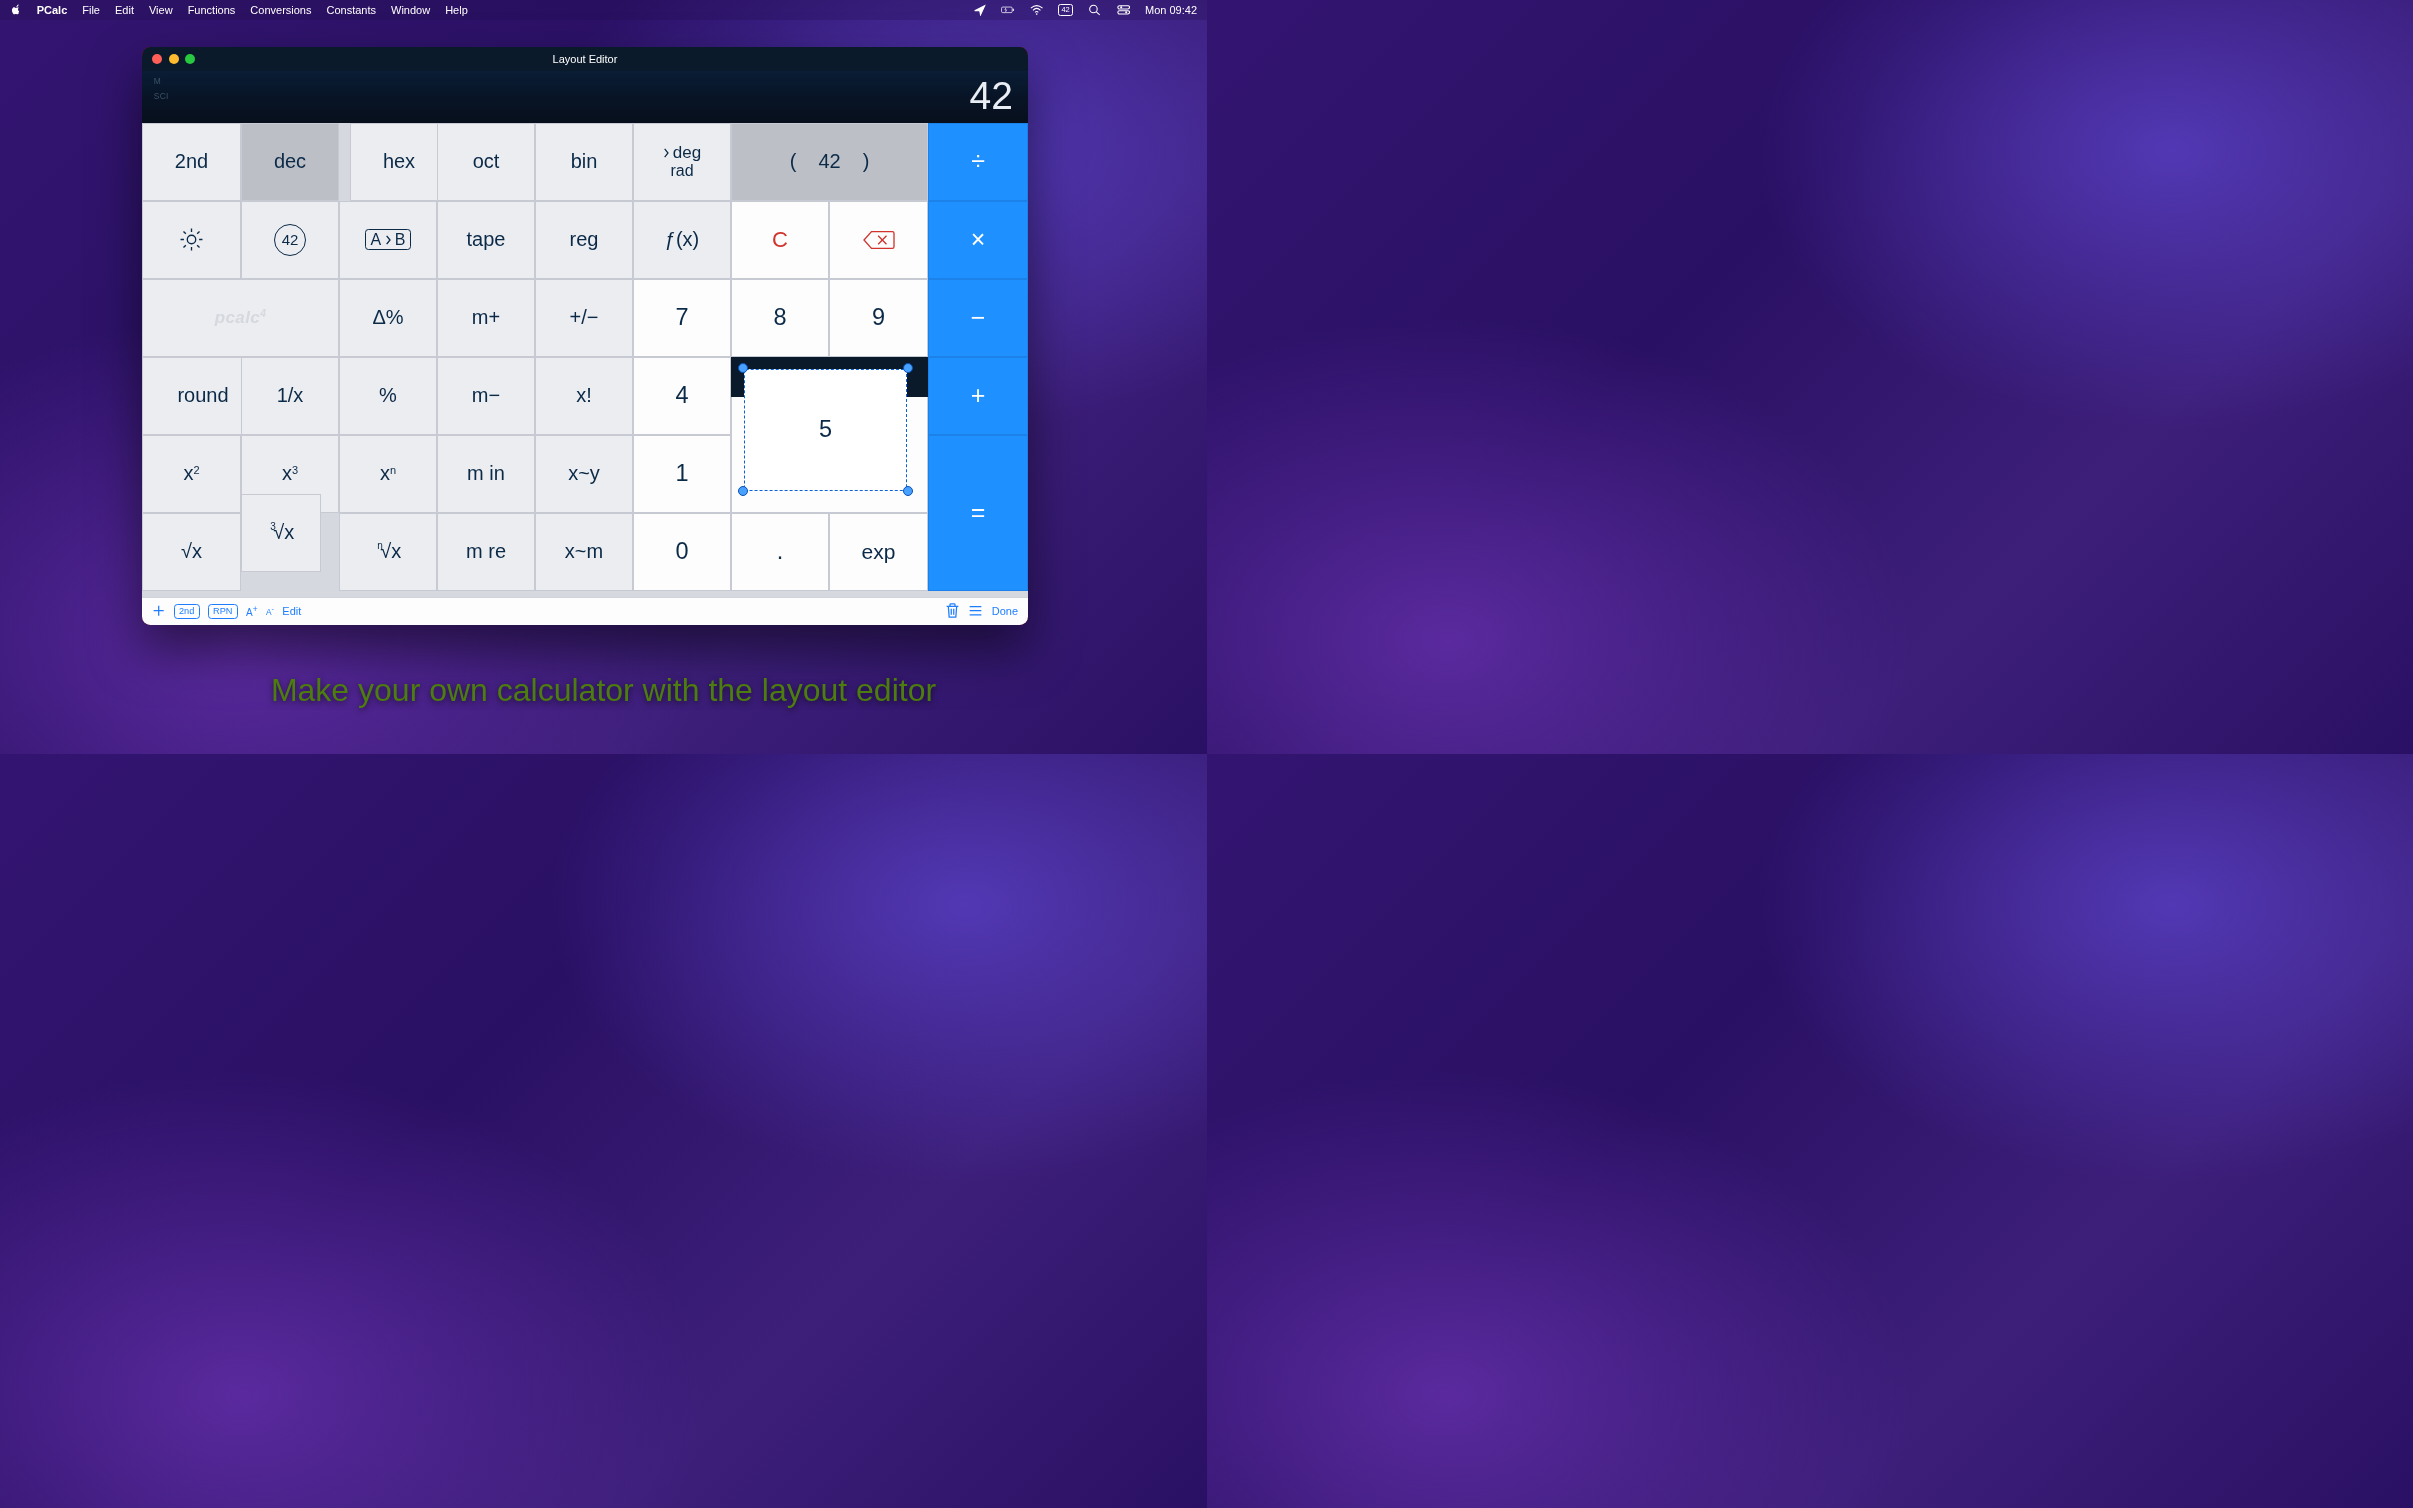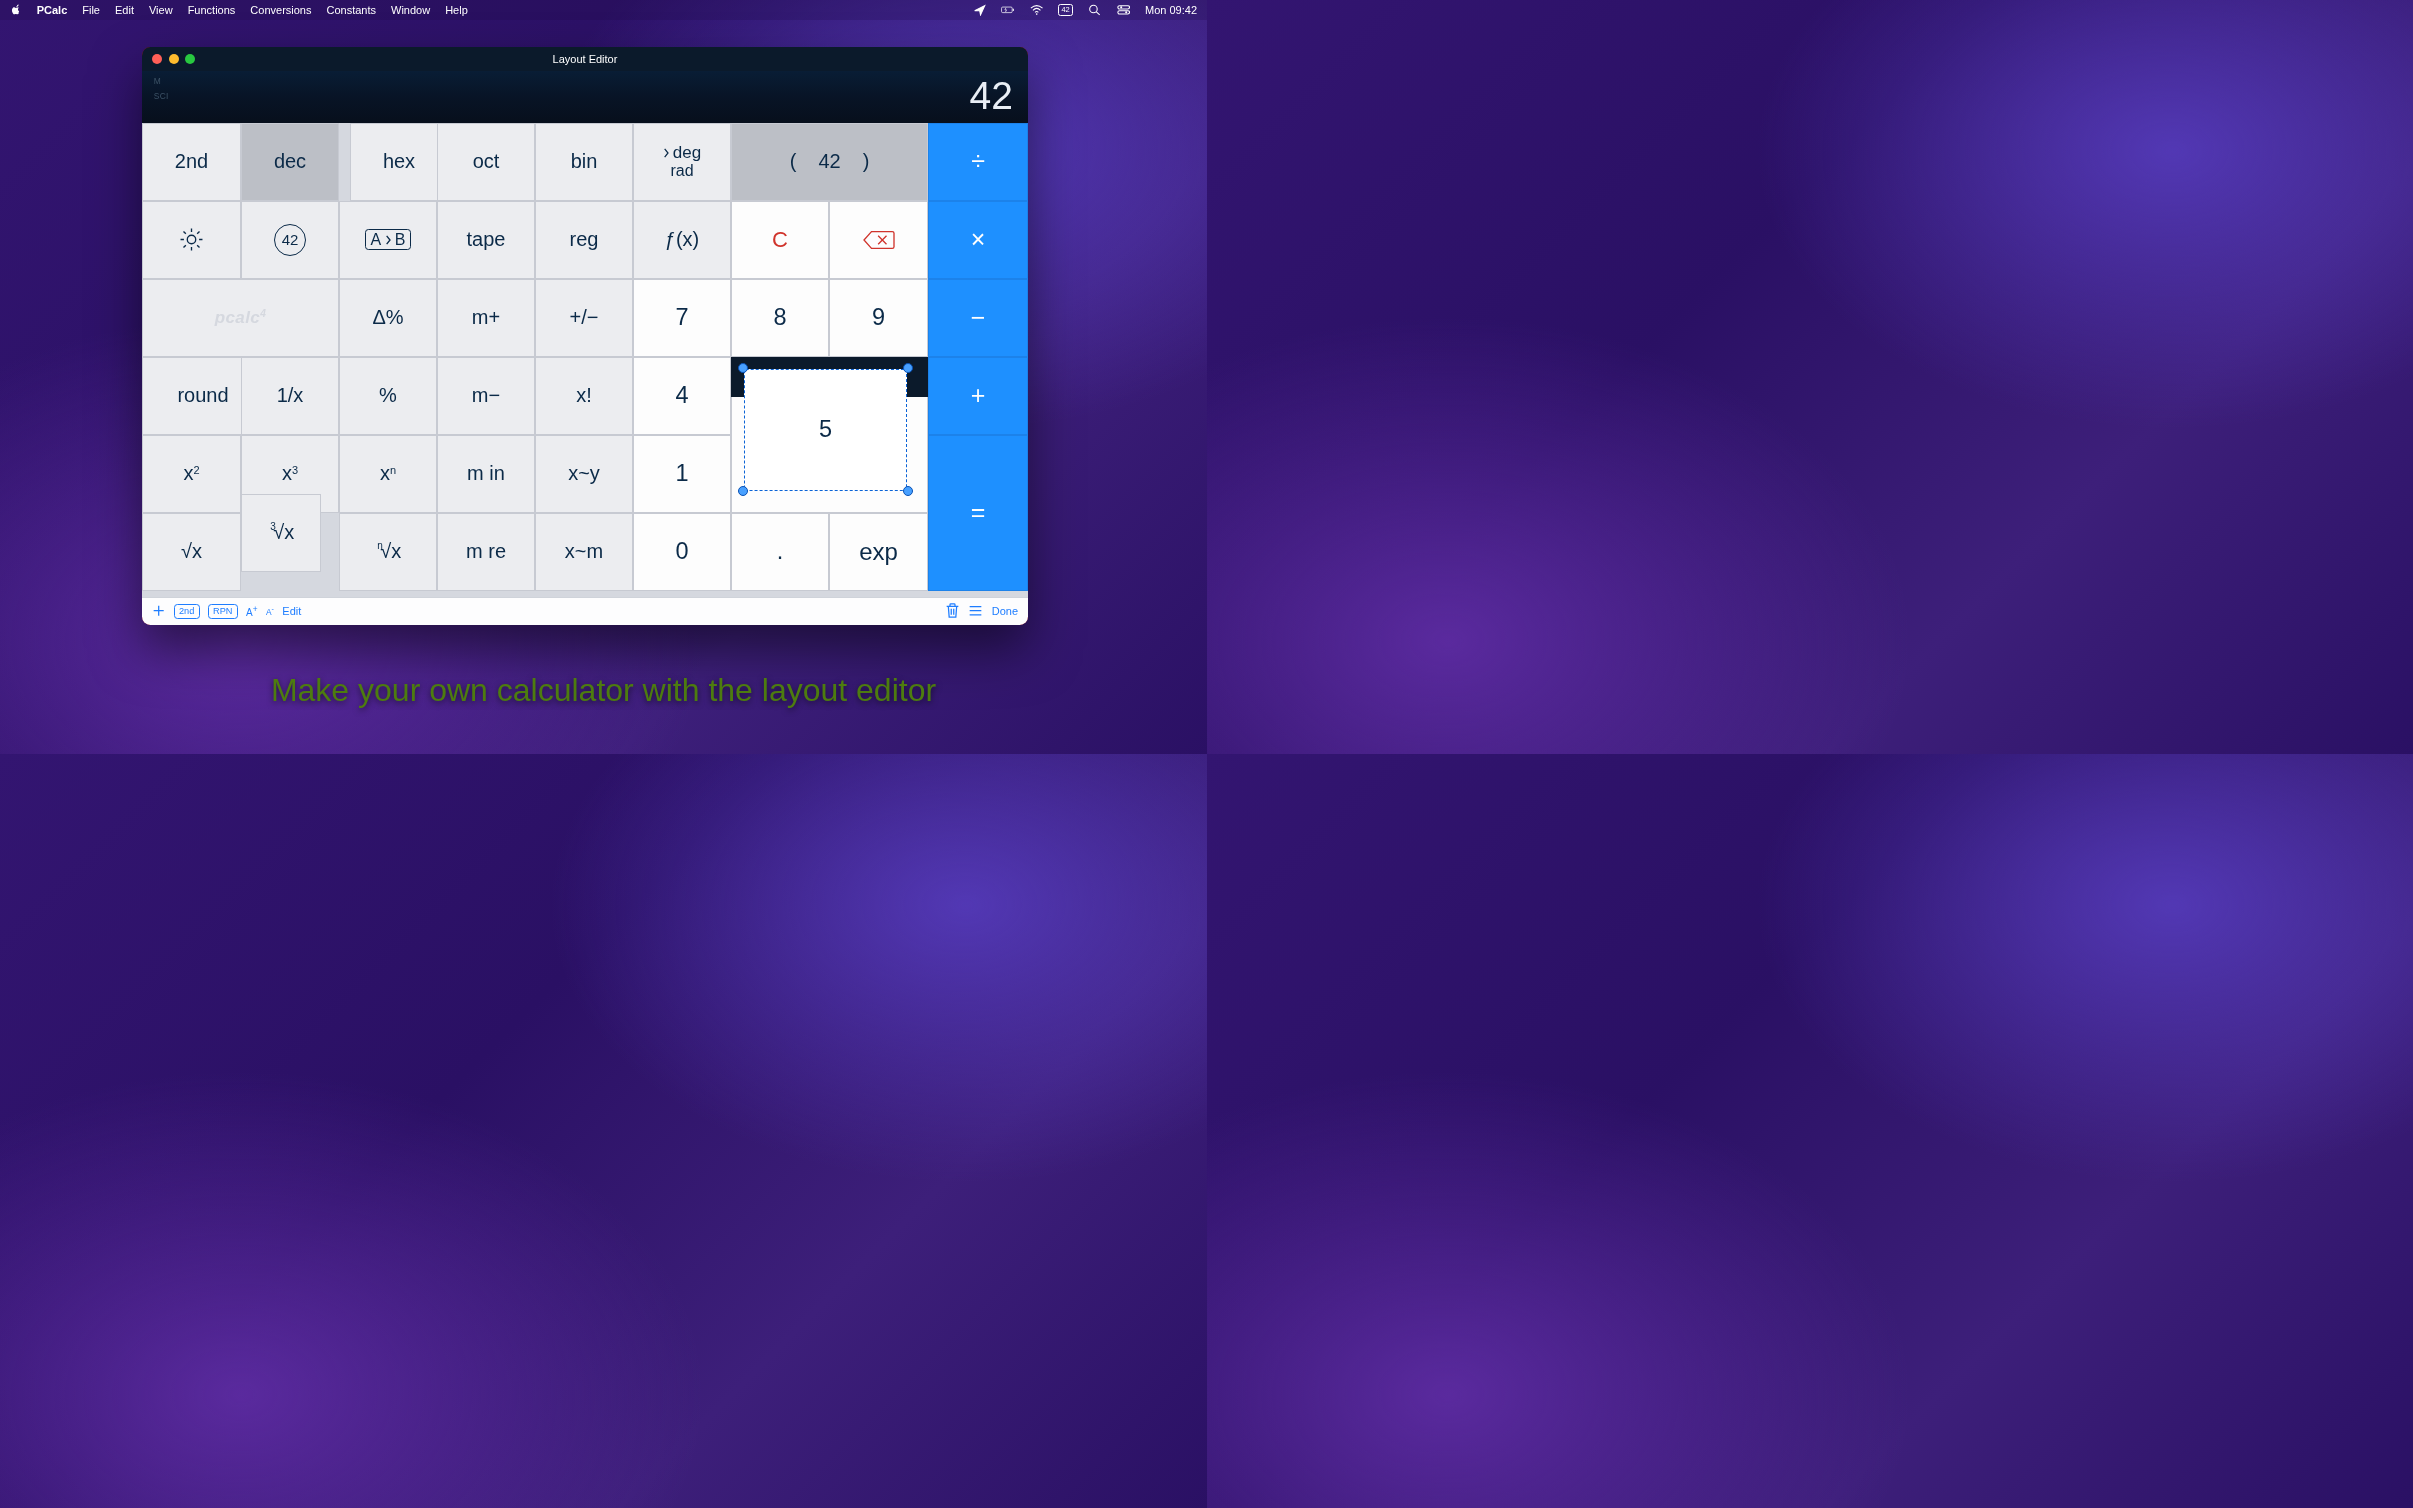--- a/index.html
+++ b/index.html
@@ -342,21 +342,21 @@
     <div class="key" style="left:99px;top:371px;width:80px;height:78px">
         <span><span class="root-n">3</span>√<span>x</span></span>
       </div>
     <div class="key" style="left:197px;top:390px;width:98px;height:78px">
         <span><span class="root-n">n</span>√<span>x</span></span>
       </div>
     <div class="key" style="left:295px;top:390px;width:98px;height:78px">m re</div>
     <div class="key" style="left:393px;top:390px;width:98px;height:78px">x~m</div>
     <div class="key digit" style="left:491px;top:390px;width:98px;height:78px">0</div>
     <div class="key digit" style="left:589px;top:390px;width:98px;height:78px">.</div>
-    <div class="key digit" style="left:687px;top:390px;width:99px;height:78px;font-size:24px">exp</div>
+    <div class="key digit" style="left:687px;top:390px;width:99px;height:78px;font-size:21px">exp</div>
 
     <div class="sel-group" style="left:602px;top:246px;width:163px;height:122px">
       <div class="sel-box">5</div>
       <span class="handle" style="left:-5.9px;top:-5.9px"></span>
       <span class="handle" style="right:-5.9px;top:-5.9px"></span>
       <span class="handle" style="left:-5.9px;bottom:-5.9px"></span>
       <span class="handle" style="right:-5.9px;bottom:-5.9px"></span>
     </div>
   </div>
 

